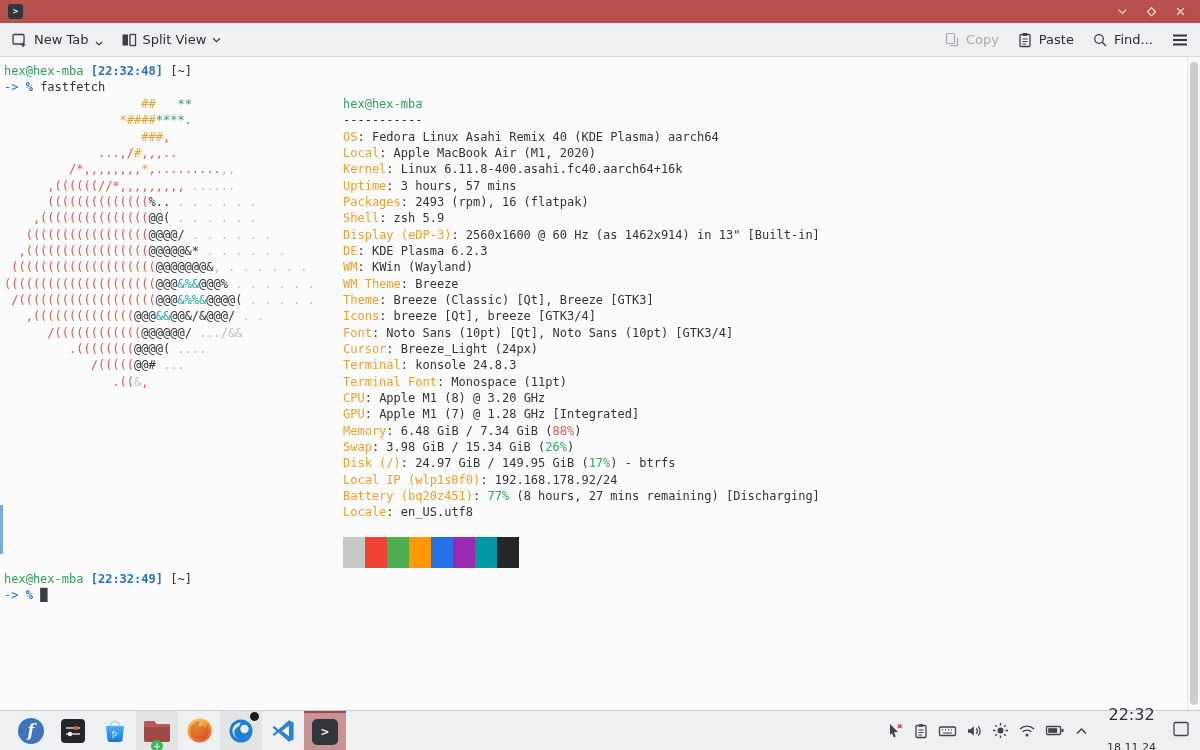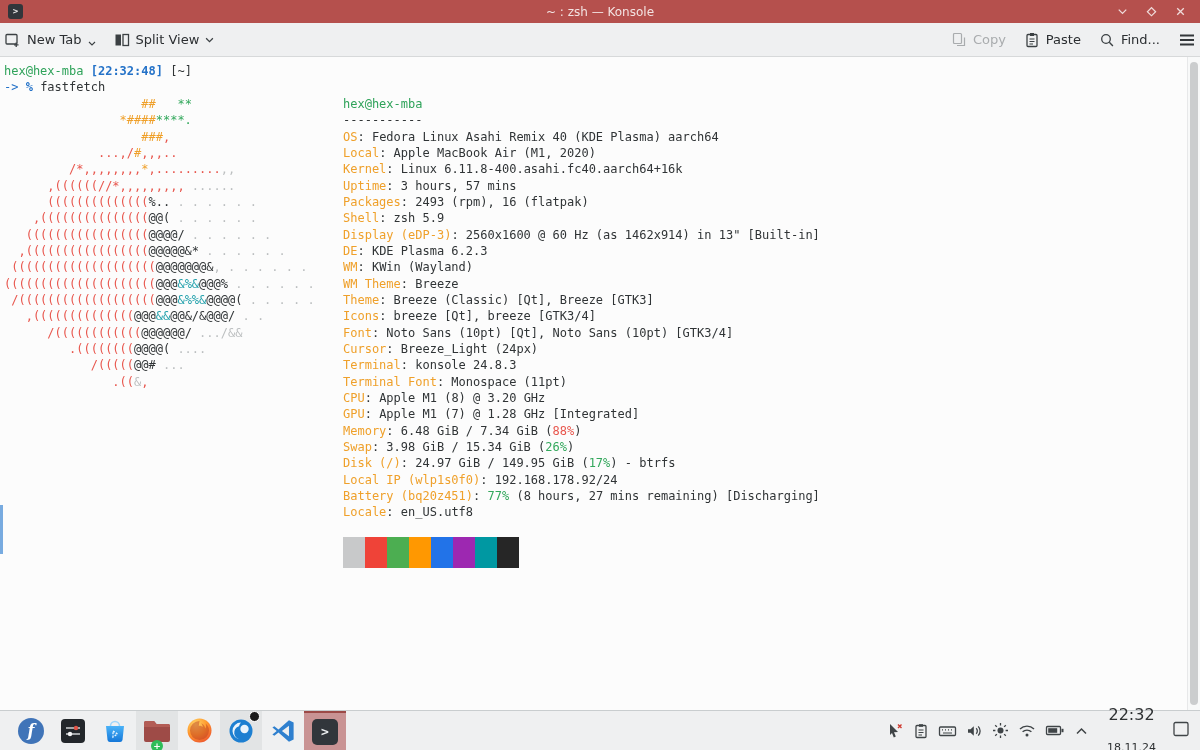--- a/index.html
+++ b/index.html
@@ -10,21 +10,21 @@
   
   .window { position:absolute; top:0; left:0; width:1200px; height:710px; background:#fcfcfc; }
 
   .titlebar { height:23px; background:#b5504d; display:flex; align-items:center; padding:0 6px; position:relative; }
   .tb-icon { width:15px; height:15px; background:#31363b; border-radius:3px; color:#e8e8e8;
              font:bold 9px/15px "DejaVu Sans Mono",monospace; text-align:center; margin-left:2px; }
   .tb-title { position:absolute; left:0; right:0; text-align:center; color:#f3e3e2; font-size:12px; pointer-events:none; }
   .win-controls { margin-left:auto; display:flex; align-items:center; gap:14px; padding-right:6px; }
   .win-controls svg { display:block; }
 
-  .toolbar { height:34px; background:#eff0f1; border-bottom:1px solid #d7d9da; display:flex; align-items:center; padding:0 4px; gap:18px; }
+  .toolbar { height:34px; background:#eff0f1; border-bottom:1px solid #d7d9da; display:flex; align-items:center; padding:0 11px; gap:18px; }
   .tbtn { display:flex; align-items:center; gap:6px; color:#2b2e31; font-size:13px; cursor:default; }
   .tbtn svg { display:block; }
   .tbtn.disabled { color:#a9acae; }
   .tbtn.disabled svg * { stroke:#a9acae; }
   .tb-spacer { flex:1; }
   .caret-sm { margin-top:8px; }
 
   
   .terminal { position:relative; height:653px; background:#fcfcfc; overflow:hidden; }
   .terminal pre { position:absolute; font:12px/16.33px "DejaVu Sans Mono",monospace; white-space:pre; color:#303436; }
@@ -74,21 +74,20 @@
 </style>
 </head>
 <body>
 
 <div class="screen">
 
   <div class="window">
 
     <div class="titlebar">
       <div class="tb-icon">&gt;</div>
-      <div class="tb-title">~ : zsh — Konsole</div>
       <div class="win-controls">
         <span>
           <svg width="15" height="15" viewBox="0 0 16 16">
               <path d="M4 6 l4 4 4 -4" fill="none" stroke="#f0dcdb" stroke-width="1.4"></path>
             </svg>
         </span>
         <span>
           <svg width="15" height="15" viewBox="0 0 16 16">
               <rect x="5" y="5" width="6.2" height="6.2" transform="rotate(45 8 8)" fill="none" stroke="#f0dcdb" stroke-width="1.3"></rect>
             </svg>
@@ -205,20 +204,23 @@
       <div class="palette">
           <div class="swatch" style="background: rgb(200, 201, 202);"></div>
           <div class="swatch" style="background: rgb(239, 67, 56);"></div>
           <div class="swatch" style="background: rgb(76, 174, 81);"></div>
           <div class="swatch" style="background: rgb(255, 152, 1);"></div>
           <div class="swatch" style="background: rgb(34, 115, 232);"></div>
           <div class="swatch" style="background: rgb(157, 40, 177);"></div>
           <div class="swatch" style="background: rgb(0, 152, 162);"></div>
           <div class="swatch" style="background: rgb(38, 38, 38);"></div>
         </div>
+      <pre style="left:4px; top:514px;"><span class="t-gb">hex@hex-mba</span><span class="t-f"> </span><span class="t-bb">[22:32:49]</span><span class="t-f"> </span><span class="t-f">[~]</span>
+<span class="t-b">-&gt; </span><span class="t-bb">%</span><span class="t-f"> </span><span class="t-cur">█</span>
+</pre>
       <div class="out-marker"></div>
       <div class="scrollbar">
         <div class="scroll-thumb"></div>
       </div>
     </div>
   </div>
 
   <div class="taskbar">
     <div class="task-apps">
       <div class="task-tile">

